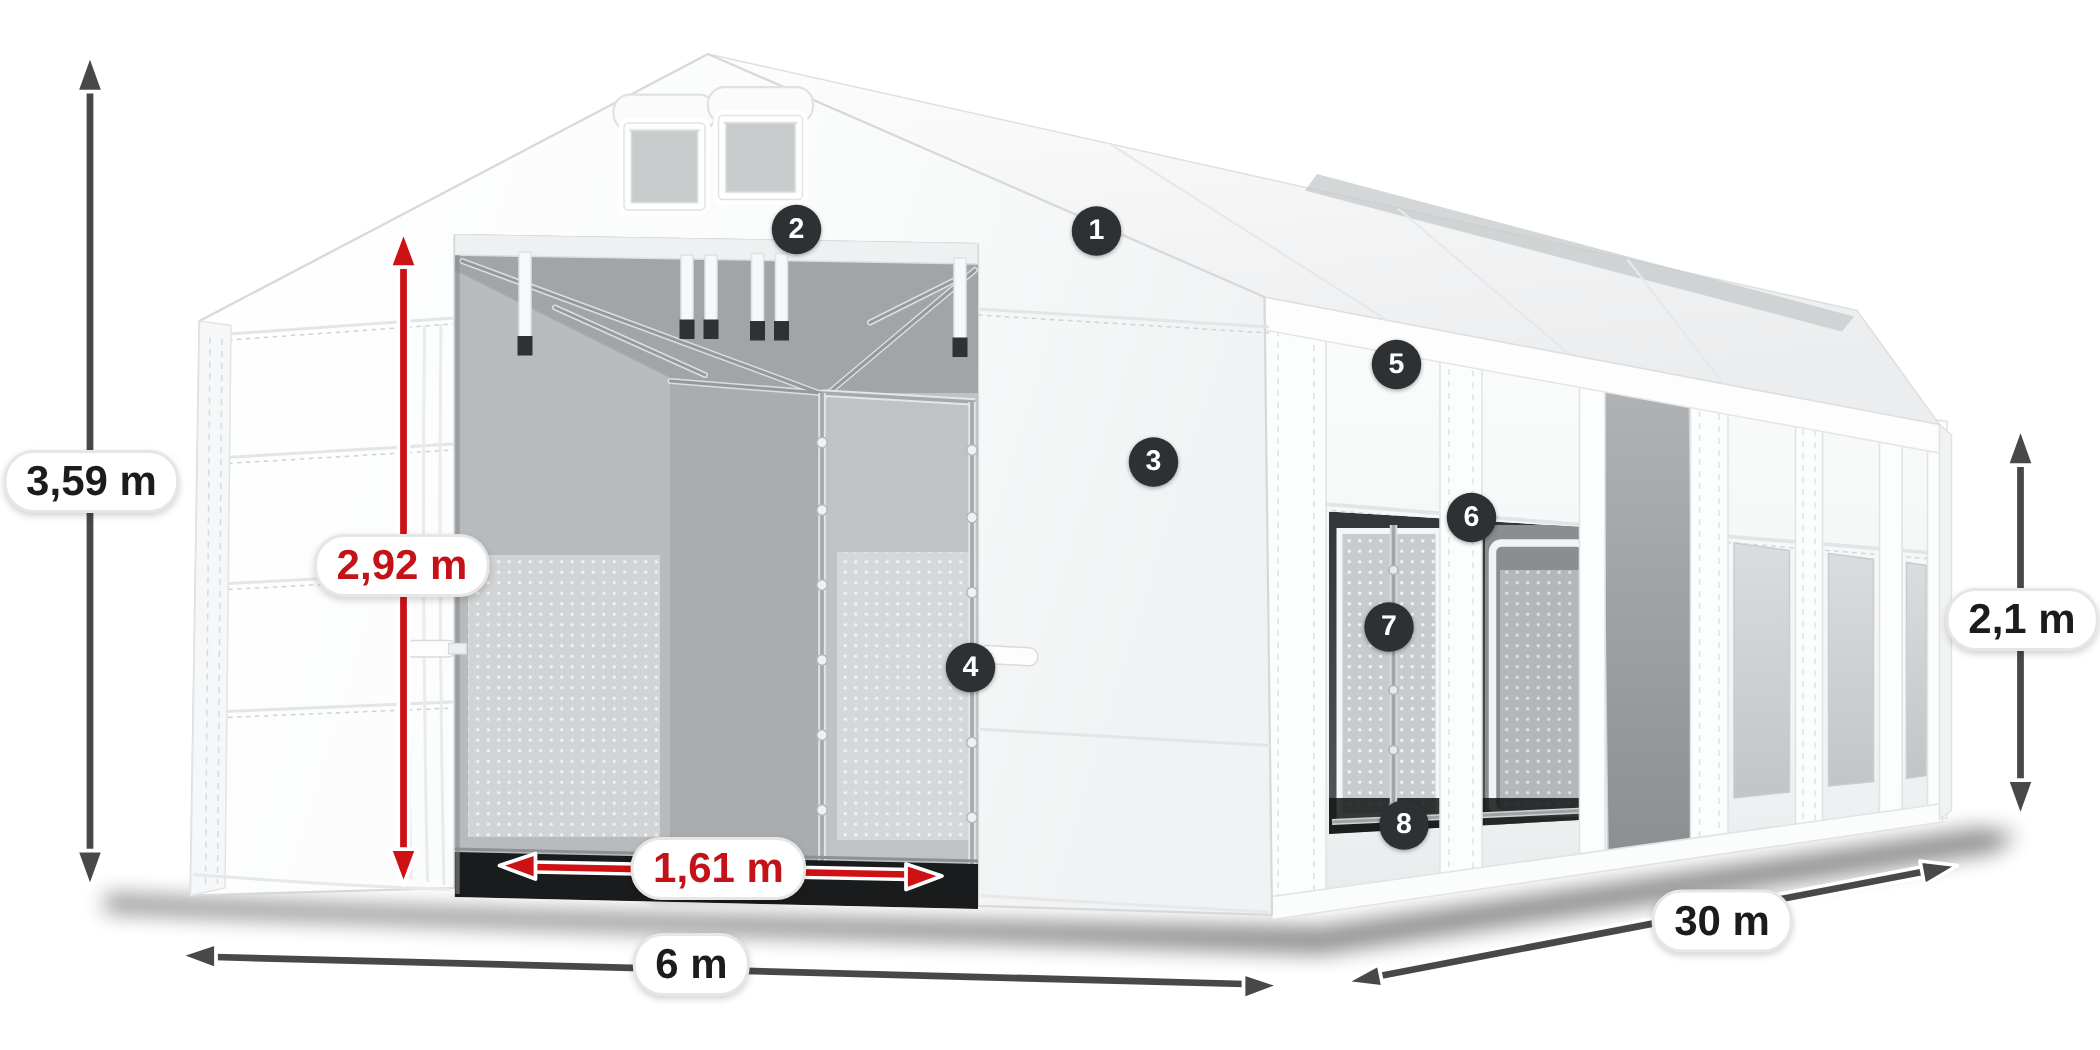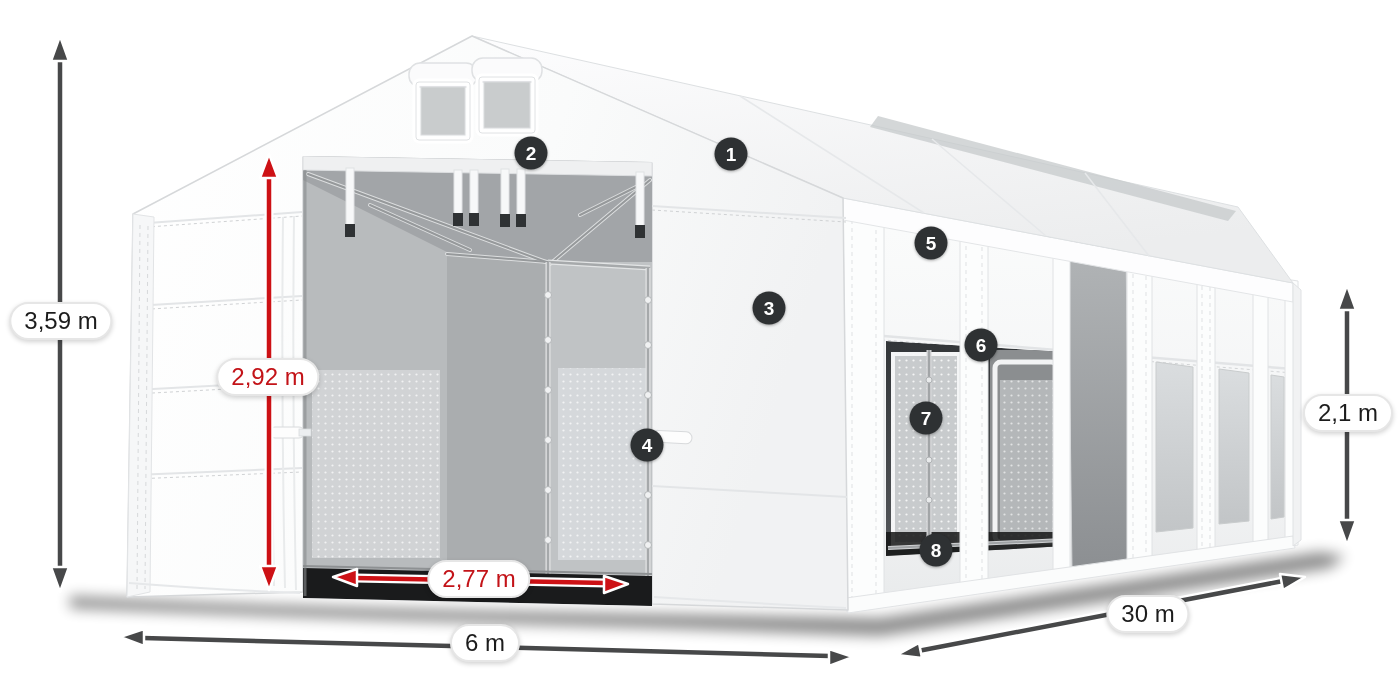--- a/index.html
+++ b/index.html
@@ -17,21 +17,21 @@
     font-size:19px;font-weight:bold;
     transform:translate(-50%,-50%);
     box-shadow:0 1px 3px rgba(0,0,0,0.35);
   }
   .dim-label{
     position:absolute;transform:translate(-50%,-50%);
     background:var(--label-bg,#ffffff);
     border:2px solid var(--label-border,#e6e6e6);
     border-radius:20px;
     padding:3px 13px;
-    font-size:24px;font-weight:normal;white-space:nowrap;
+    font-size:28px;font-weight:bold;white-space:nowrap;
     box-shadow:0 2px 5px rgba(0,0,0,0.18);
     color:var(--label-text-dark,#1c1c1c);
   }
   .dim-label.red{color:var(--label-text-red,#c31318);}
 </style>
 </head>
 <body>
 
 <div class="stage">
 
@@ -346,19 +346,19 @@
   <div class="badge" style="left:531px;top:153px">2</div>
   <div class="badge" style="left:769px;top:308px">3</div>
   <div class="badge" style="left:647px;top:445px">4</div>
   <div class="badge" style="left:931px;top:243px">5</div>
   <div class="badge" style="left:981px;top:345px">6</div>
   <div class="badge" style="left:926px;top:418px">7</div>
   <div class="badge" style="left:936px;top:550px">8</div>
 
   <div class="dim-label" style="left:61px;top:321px">3,59 m</div>
   <div class="dim-label red" style="left:268px;top:377px">2,92 m</div>
-  <div class="dim-label red" style="left:479px;top:579px">2,77 m</div>
-  <div class="dim-label" style="left:485px;top:643px">6 m</div>
+  <div class="dim-label red" style="left:479px;top:579px">1,61 m</div>
+  <div class="dim-label" style="left:461px;top:643px">6 m</div>
   <div class="dim-label" style="left:1148px;top:614px">30 m</div>
   <div class="dim-label" style="left:1348px;top:413px">2,1 m</div>
 </div>
 
 </div>
 
 </body></html>

